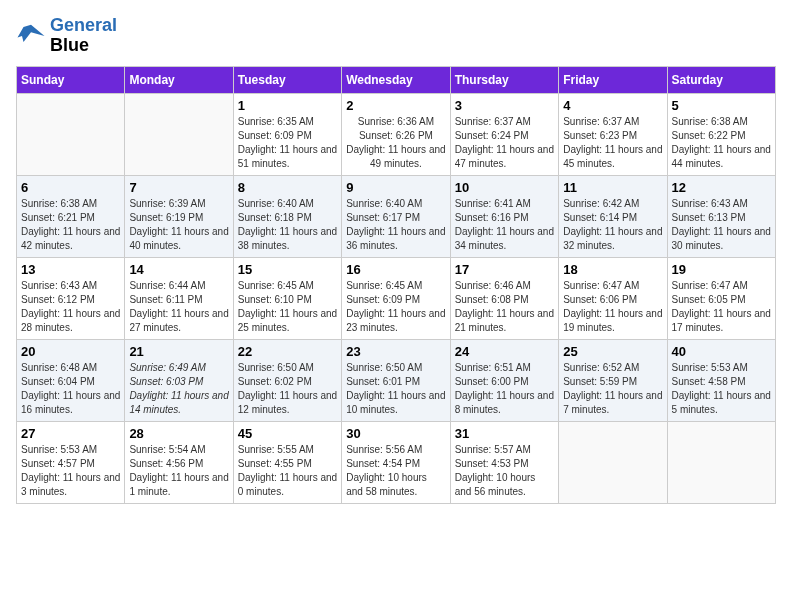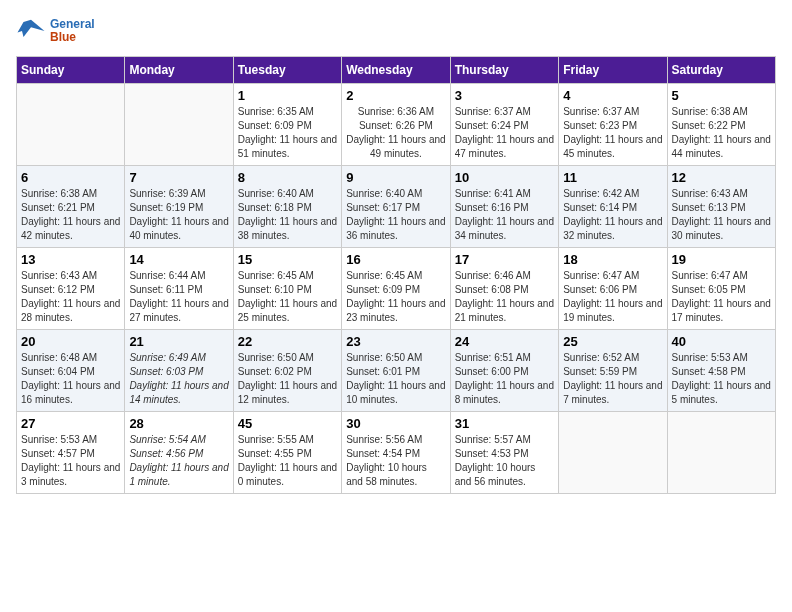--- a/index.html
+++ b/index.html
@@ -15,21 +15,21 @@
       justify-content: space-between;
       align-items: flex-start;
       margin-bottom: 10px;
     }
     .logo {
       display: flex;
       align-items: center;
       gap: 4px;
     }
     .logo-text {
-      font-size: 12px;
+      font-size: 18px;
       font-weight: bold;
       color: #333;
       line-height: 1.1;
     }
     .logo-text span {
       color: #2a6db5;
     }
     .logo-bird {
       width: 30px;
       height: 30px;
@@ -45,21 +45,21 @@
     .subtitle {
       font-size: 14px;
       color: #555;
     }
     .calendar {
       width: 100%;
       border-collapse: collapse;
       font-size: 11px;
     }
     .calendar th {
-      background-color: #4c1d95;
+      background-color: #6d28d9;
       color: #fff;
       padding: 6px 4px;
       text-align: left;
       font-size: 12px;
       font-weight: bold;
       border: 1px solid #ccc;
       margin-top: 40px;
     }
     .calendar td {
       border: 1px solid #ccc;
@@ -90,21 +90,21 @@
 </head>
 <body>
 
 <div class="header">
   <div class="logo">
     <svg class="logo-bird" viewBox="0 0 40 40" xmlns="http://www.w3.org/2000/svg">
       <polygon points="20,5 38,20 20,15 10,28 8,20 2,22 10,8" fill="#2a6db5"></polygon>
     </svg>
     <div class="logo-text">
       <div><span>General</span></div>
-      <div><span style="color:#c2410c">Blue</span></div>
+      <div><span style="color:#000000">Blue</span></div>
     </div>
   </div>
   <div class="title-block">
     <div class="month-title"></div>
     <div class="subtitle"></div>
   </div>
 </div>
 
 <table class="calendar">
   <thead>
@@ -287,21 +287,21 @@
       </tr>
       <tr>
         <td>
           <span class="day-num">27</span>
           <div class="day-info" style="white-space: pre-line;">Sunrise: 5:53 AM
 Sunset: 4:57 PM
 Daylight: 11 hours and 3 minutes.</div>
         </td>
         <td>
           <span class="day-num">28</span>
-          <div class="day-info" style="white-space: pre-line; font-style: italic;">Sunrise: 5:54 AM
+          <div class="day-info" style="white-space: pre-line;">Sunrise: 5:54 AM
 Sunset: 4:56 PM
 Daylight: 11 hours and 1 minute.</div>
         </td>
         <td>
           <span class="day-num">45</span>
           <div class="day-info" style="white-space: pre-line;">Sunrise: 5:55 AM
 Sunset: 4:55 PM
 Daylight: 11 hours and 0 minutes.</div>
         </td>
         <td>

